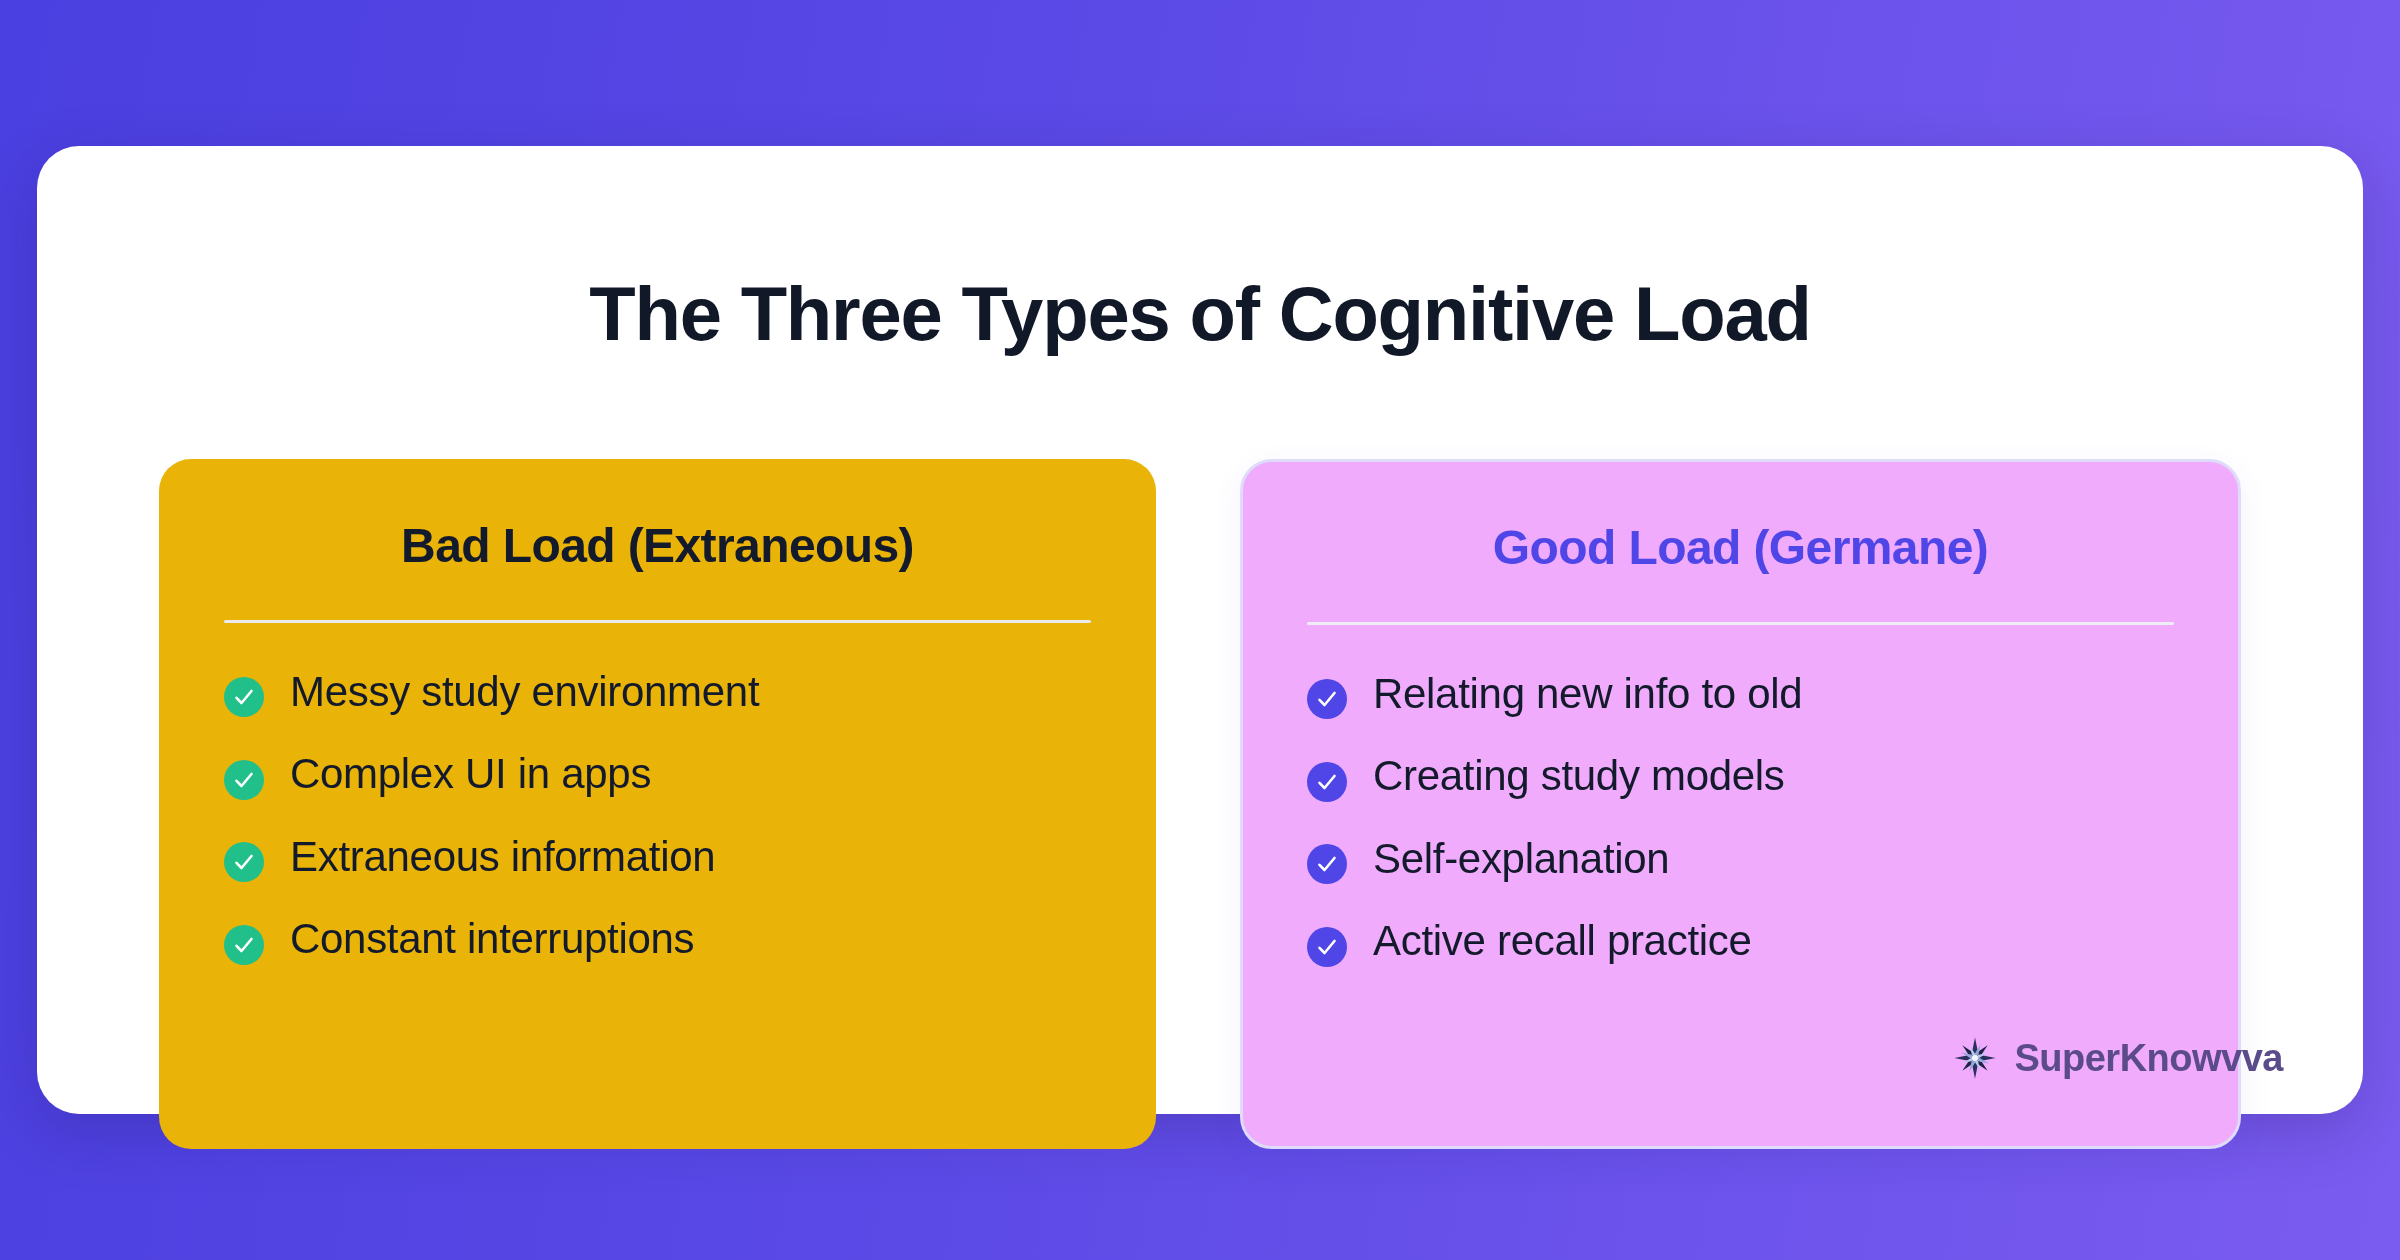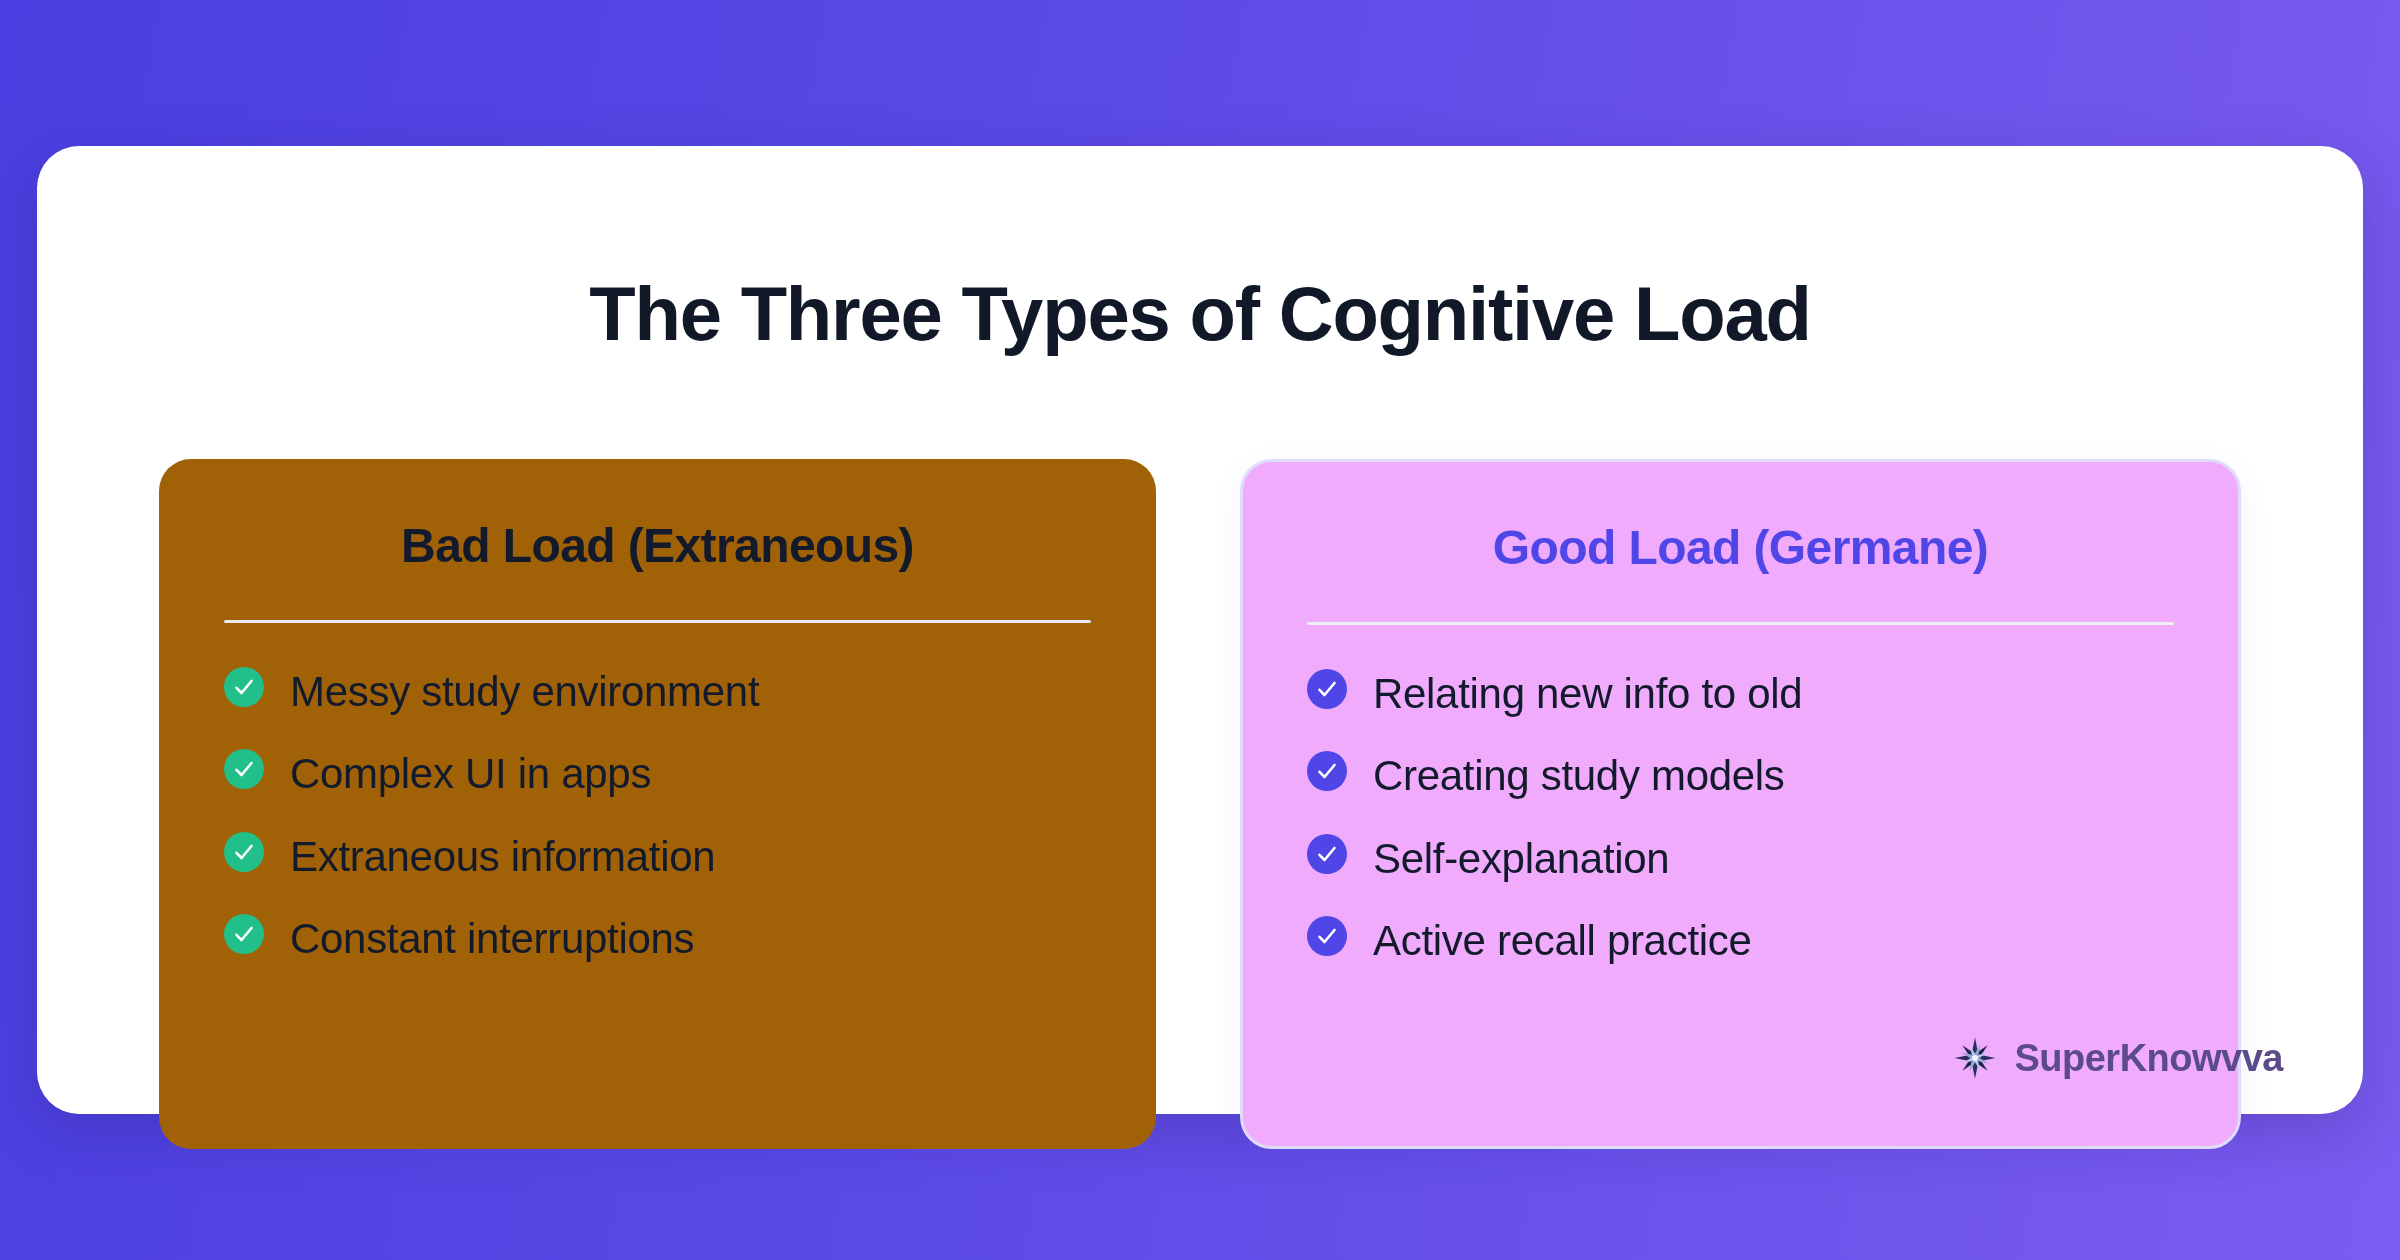--- a/index.html
+++ b/index.html
@@ -50,21 +50,21 @@
   }
 
   .card {
     flex:1 1 0;
     border-radius:32px;
     padding:58px 64px 60px;
     min-height:690px;
   }
 
   .card--bad {
-    background:#a16207;
+    background:#eab308;
     border:1px solid rgba(0,0,0,0);
   }
 
   .card--good {
     background:#f0abfc;
     border:3px solid #dedcfa;
     box-shadow:0 10px 32px rgba(90,73,230,.07);
   }
 
   .card-title {
@@ -83,21 +83,21 @@
     border-radius:3px;
     margin:47px 0 44px;
   }
   .card--good .divider { background:#eceef3; }
 
   
   .item-list { list-style:none; }
 
   .item {
     display:flex;
-    align-items:flex-start;
+    align-items:flex-end;
     gap:26px;
     margin-bottom:32px;
   }
   .item:last-child { margin-bottom:0; }
 
   .check {
     flex:0 0 auto;
     width:40px;
     height:40px;
     border-radius:50%;

